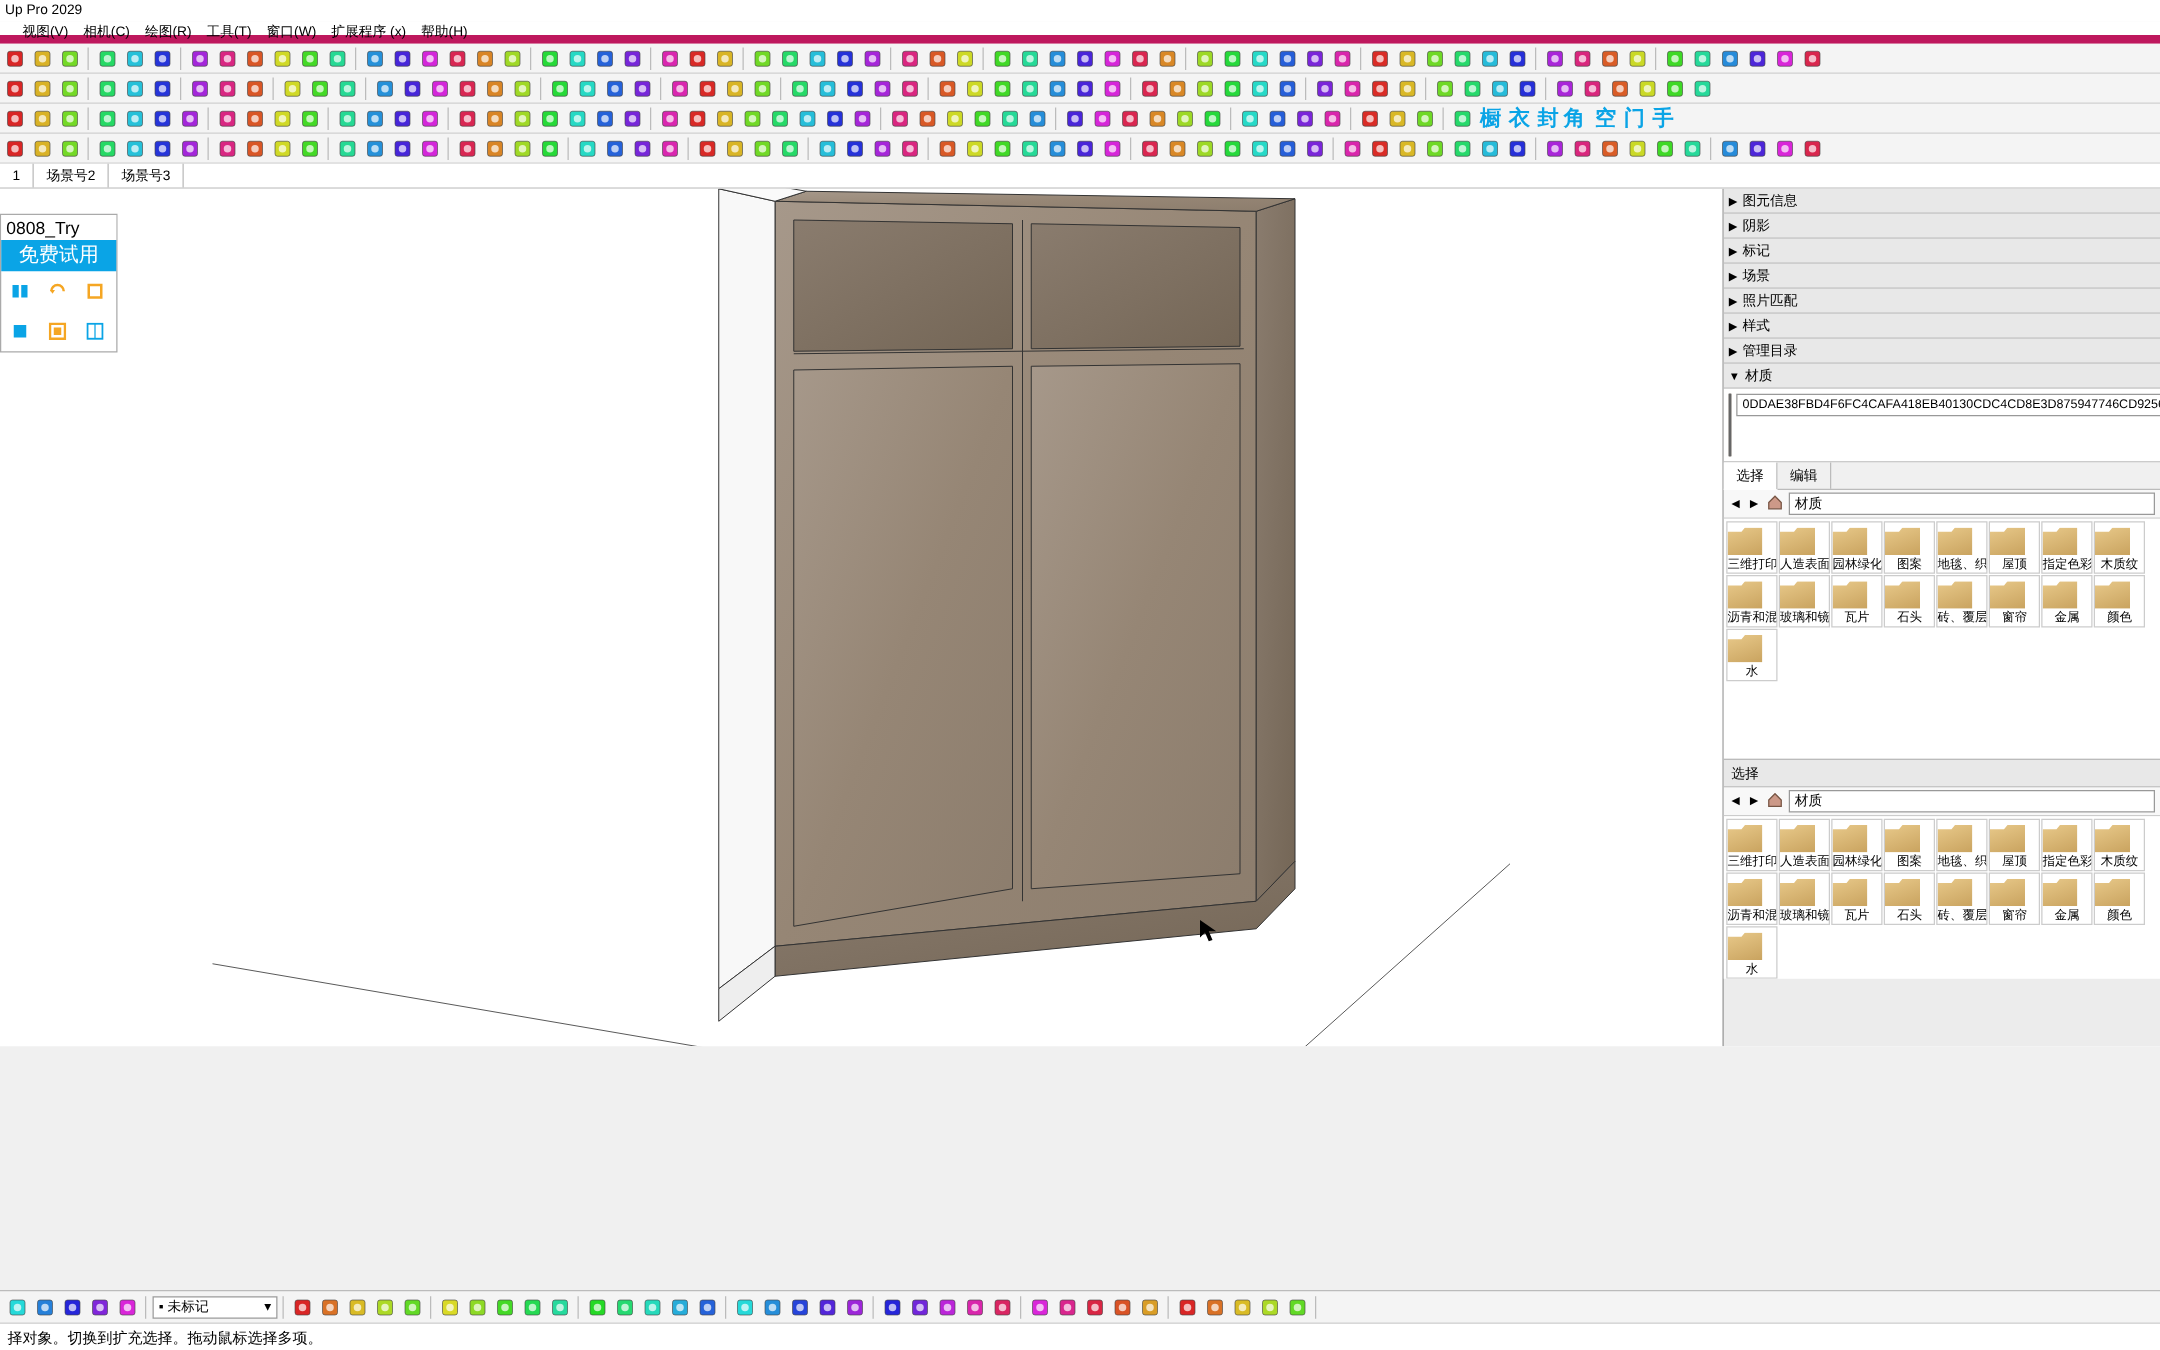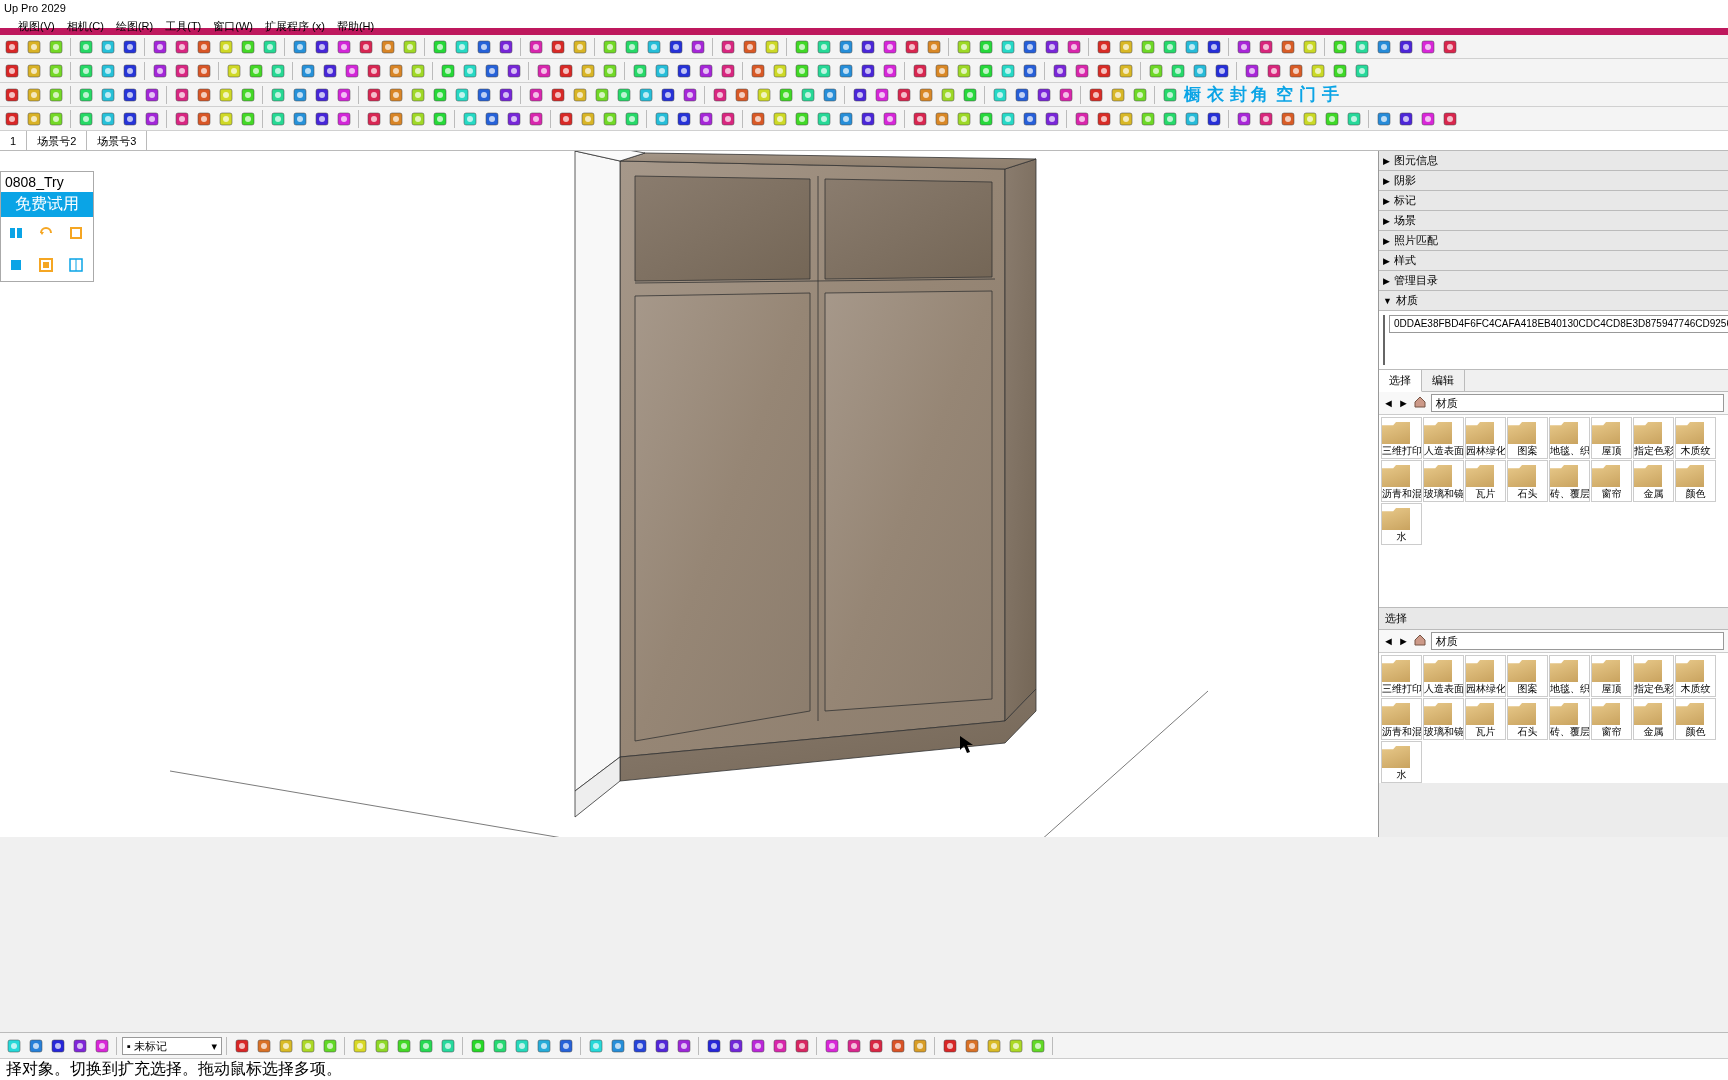--- a/index.html
+++ b/index.html
@@ -53,21 +53,21 @@
 #tray .thumb .folder { width:28px; height:22px; background:linear-gradient(160deg,#e8c98a,#c9a35f); clip-path:polygon(0 15%,40% 15%,50% 0,100% 0,100% 100%,0 100%); }
 #tray .thumb .lbl { font-size:10px; text-align:center; white-space:nowrap; overflow:hidden; width:100%; }
 #tray .thumbarea1 { height:192px; overflow:hidden; }
 #tray .thumbarea2 { height:130px; overflow:hidden; }
 #tray .selhdr { background:#e8e8e8; border-top:1px solid #bbb; border-bottom:1px solid #bbb; padding:3px 6px; }
 
 
 #statusbars { position:absolute; left:0; right:0; bottom:0; }
 #bottombar { height:26px; background:#f4f4f4; border-top:1px solid #bbb; display:flex; align-items:center; padding:0 4px; gap:2px;text-align:right; }
 #bottombar .combo { width:100px; height:18px; border:1px solid #999; background:#fff; padding:0 4px; line-height:16px; display:flex; justify-content:space-between; }
-#statusline { height:22px; background:#fff; border-top:1px solid #ccc; padding:2px 6px; line-height:18px; font-size:16px;font-family:Liberation Mono, monospace; }
+#statusline { height:22px; background:#fff; border-top:1px solid #ccc; padding:2px 6px; line-height:18px; font-size:12px; }
 
 .ico { width:14px; height:14px; }
 </style>
 </head>
 <body>
 
 <div id="titlebar">Up Pro 2029</div>
 
 <div id="menubar">
     <div class="mi">视图(V)</div>

